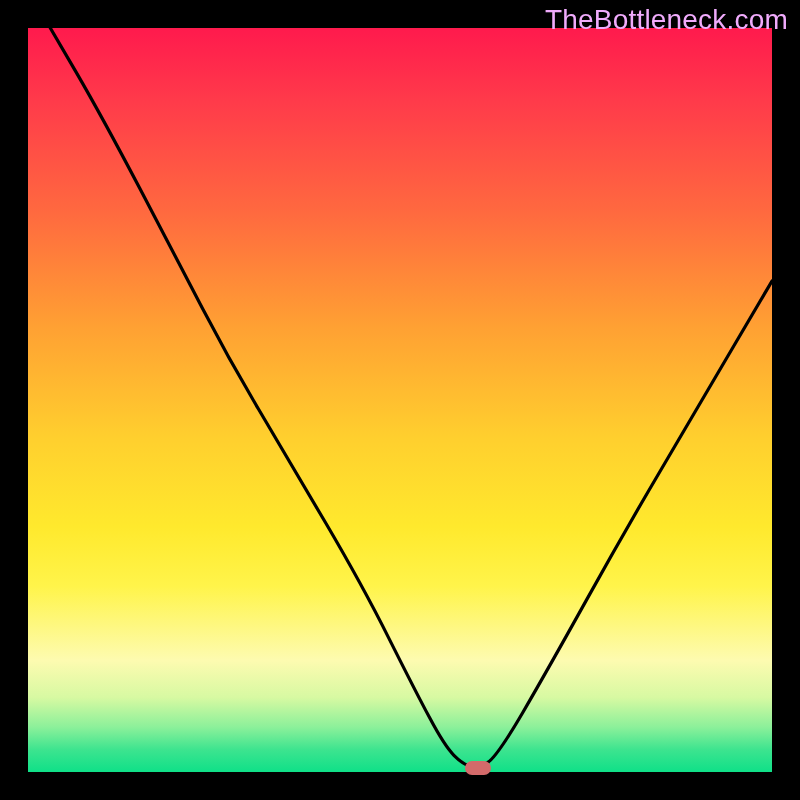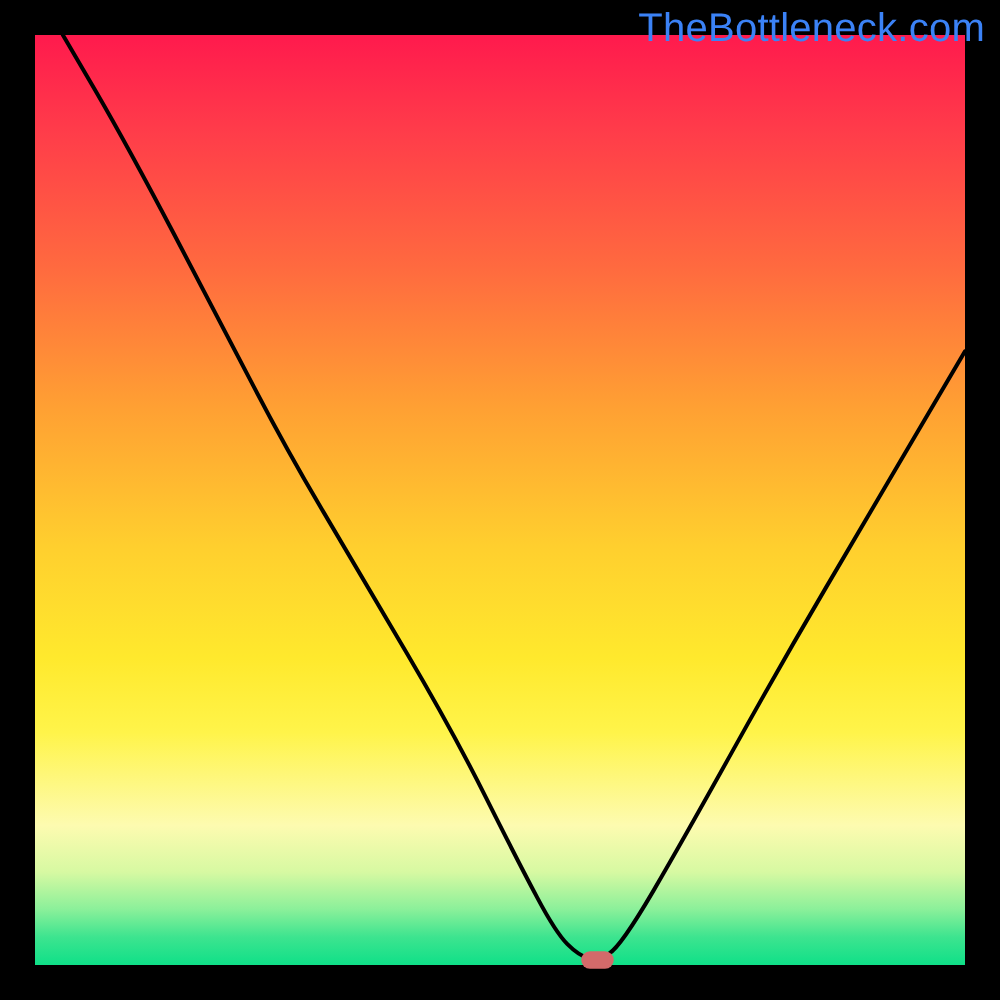--- a/index.html
+++ b/index.html
@@ -37,22 +37,22 @@
       #8bf09a 94%,
       #3de48f 97%,
       #0fe088 100%
     );
   }
   .watermark {
     position: absolute;
     top: 4px;
     right: 12px;
     font-family: Arial, Helvetica, sans-serif;
-    font-size: 32px;
-    color: #3b82f6;
+    font-size: 28px;
+    color: #f0abfc;
     letter-spacing: 0.2px;
     user-select: none;
   }
   svg.curve {
     position: absolute;
     left: 0;
     top: 0;
   }
   .dot {
     position: absolute;

